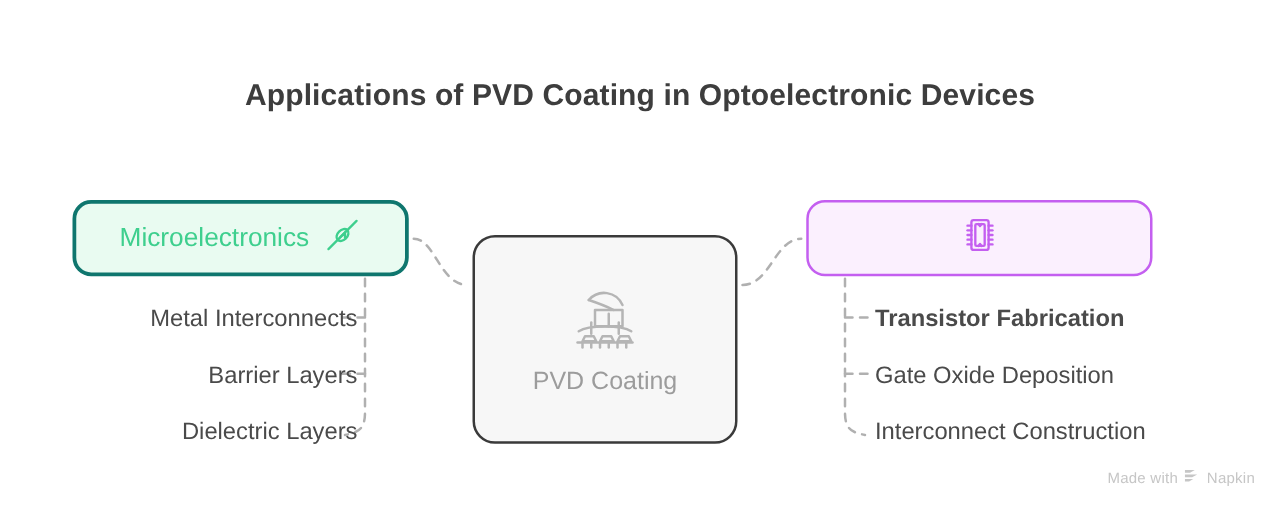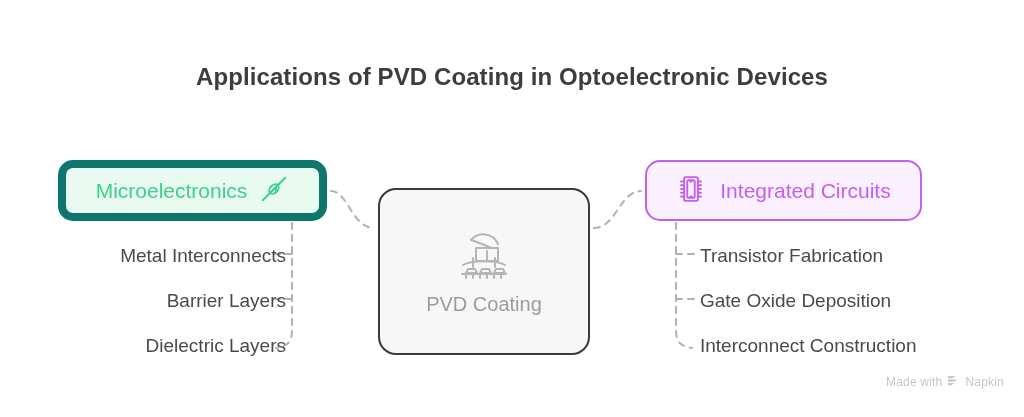--- a/index.html
+++ b/index.html
@@ -52,21 +52,21 @@
     display: flex;
     align-items: center;
     justify-content: center;
   }
 
   #branch-box-left {
     left: 58px;
     top: 160px;
     width: 269px;
     height: 61px;
-    border: 8px solid #0f766e;
+    border: 3px solid #0f766e;
     border-radius: 15px;
     background: #e9fbf1;
     gap: 12px;
   }
   #branch-label-left {
     font-size: 21px;
     color: #3ecf8e;
     white-space: nowrap;
   }
 
@@ -110,21 +110,21 @@
     color: #4a4a4a;
     white-space: nowrap;
     line-height: 22px;
   }
   .leaf-left  { right: 738px; text-align: right; }
   .leaf-right { left: 700px;  text-align: left;  }
 
   #leaf-left-0  { top: 245px; }
   #leaf-left-1  { top: 290px; }
   #leaf-left-2  { top: 335px; margin-left: 20px; }
-  #leaf-right-0 { top: 245px; }
+  #leaf-right-0 { top: 245px; font-weight: bold; }
   #leaf-right-1 { top: 290px; }
   #leaf-right-2 { top: 335px; }
 
   
   #watermark {
     position: absolute;
     right: 20px;
     top: 374px;
     display: flex;
     align-items: center;
@@ -213,21 +213,20 @@
         <line x1="6.5" y1="12" x2="4" y2="12"></line>
         <line x1="6.5" y1="15" x2="4" y2="15"></line>
         <line x1="6.5" y1="18" x2="4" y2="18"></line>
         <line x1="17.5" y1="6" x2="20" y2="6"></line>
         <line x1="17.5" y1="9" x2="20" y2="9"></line>
         <line x1="17.5" y1="12" x2="20" y2="12"></line>
         <line x1="17.5" y1="15" x2="20" y2="15"></line>
         <line x1="17.5" y1="18" x2="20" y2="18"></line>
       </svg>
     </span>
-    <span id="branch-label-right">Integrated Circuits</span>
   </div>
 
   <div class="leaf-label leaf-left" id="leaf-left-1">Barrier Layers</div>
   <div class="leaf-label leaf-left" id="leaf-left-0">Metal Interconnects</div>
   <div class="leaf-label leaf-left" id="leaf-left-2">Dielectric Layers</div>
 
   <div class="leaf-label leaf-right" id="leaf-right-0">Transistor Fabrication</div>
   <div class="leaf-label leaf-right" id="leaf-right-1">Gate Oxide Deposition</div>
   <div class="leaf-label leaf-right" id="leaf-right-2">Interconnect Construction</div>
 

